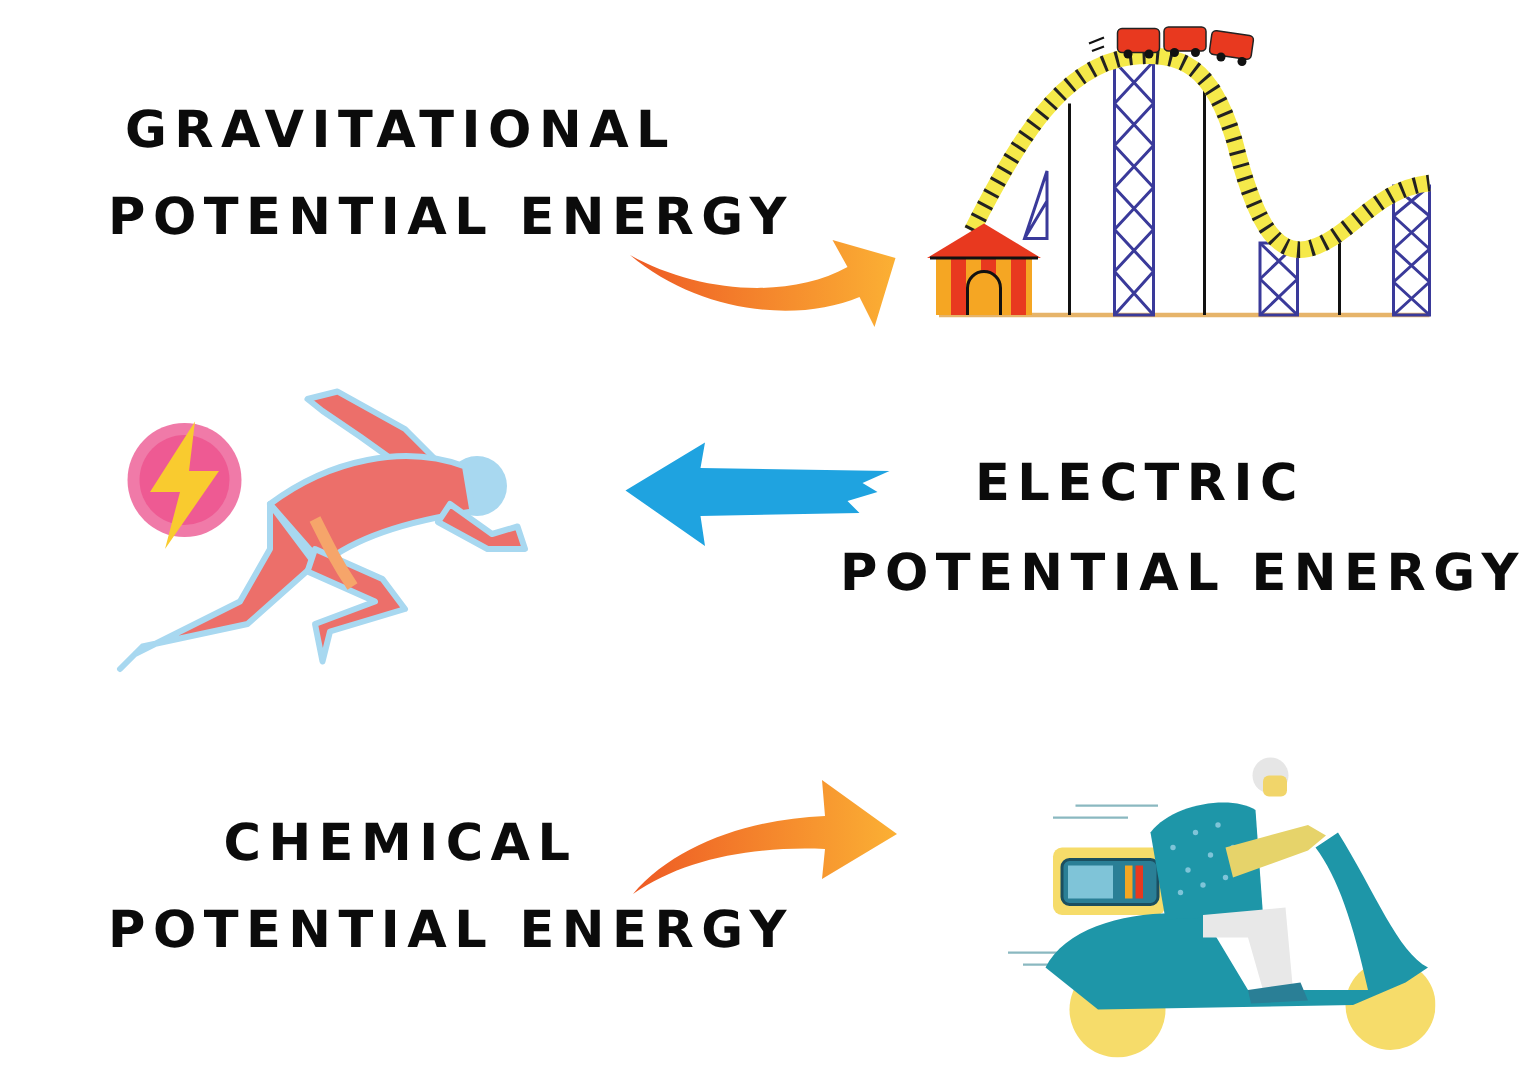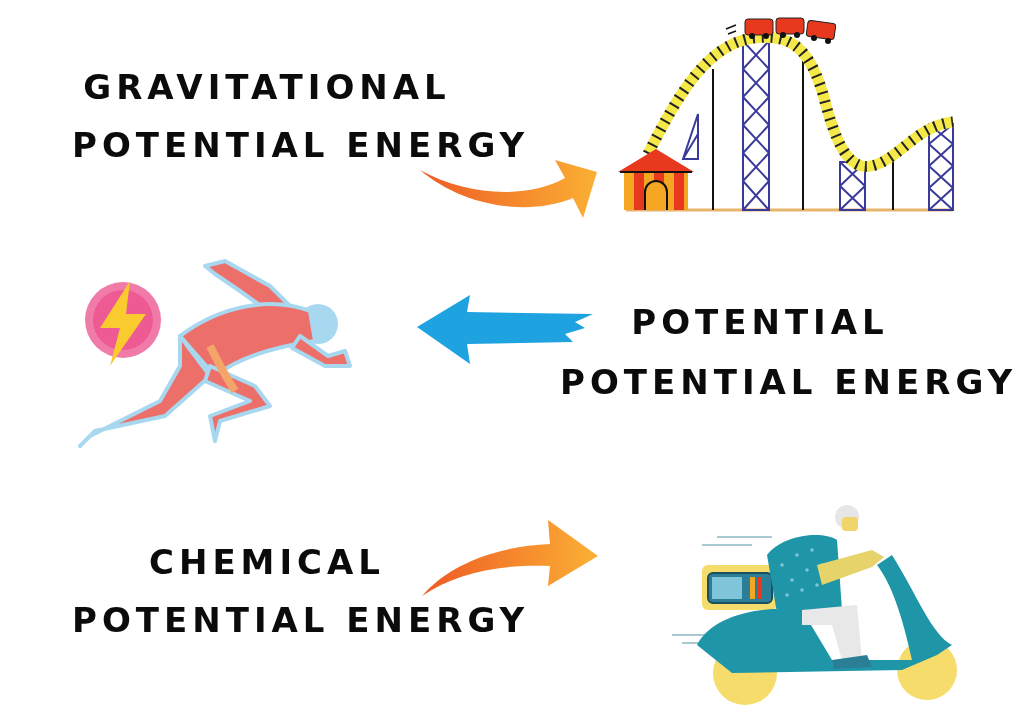--- a/index.html
+++ b/index.html
@@ -115,21 +115,21 @@
   </svg>
 </div>
 
 <div class="art" style="left:415px; top:292px;">
   <svg width="180" height="75" viewBox="0 0 180 75">
     <path d="M2 35 L 55 3 L 52 20 L 178 22 L 160 30 L 170 36 L 150 42 L 158 50 L 52 52 L 55 72 Z" fill="#1fa3e0"></path>
   </svg>
 </div>
 
 <div class="label" style="left:560px; top:305px; width:400px;">
-  <span class="line" style="margin-bottom:26px;">POTENTIAL</span>
+  <span class="line" style="margin-bottom:26px;">ELECTRIC</span>
   <span class="line">POTENTIAL ENERGY</span>
 </div>
 
 <div class="label" style="left:72px; top:545px; width:390px;">
   <span class="line" style="margin-bottom:24px;">CHEMICAL</span>
   <span class="line">POTENTIAL ENERGY</span>
 </div>
 
 <div class="art" style="left:420px; top:518px;">
   <svg width="180" height="80" viewBox="0 0 180 80">

